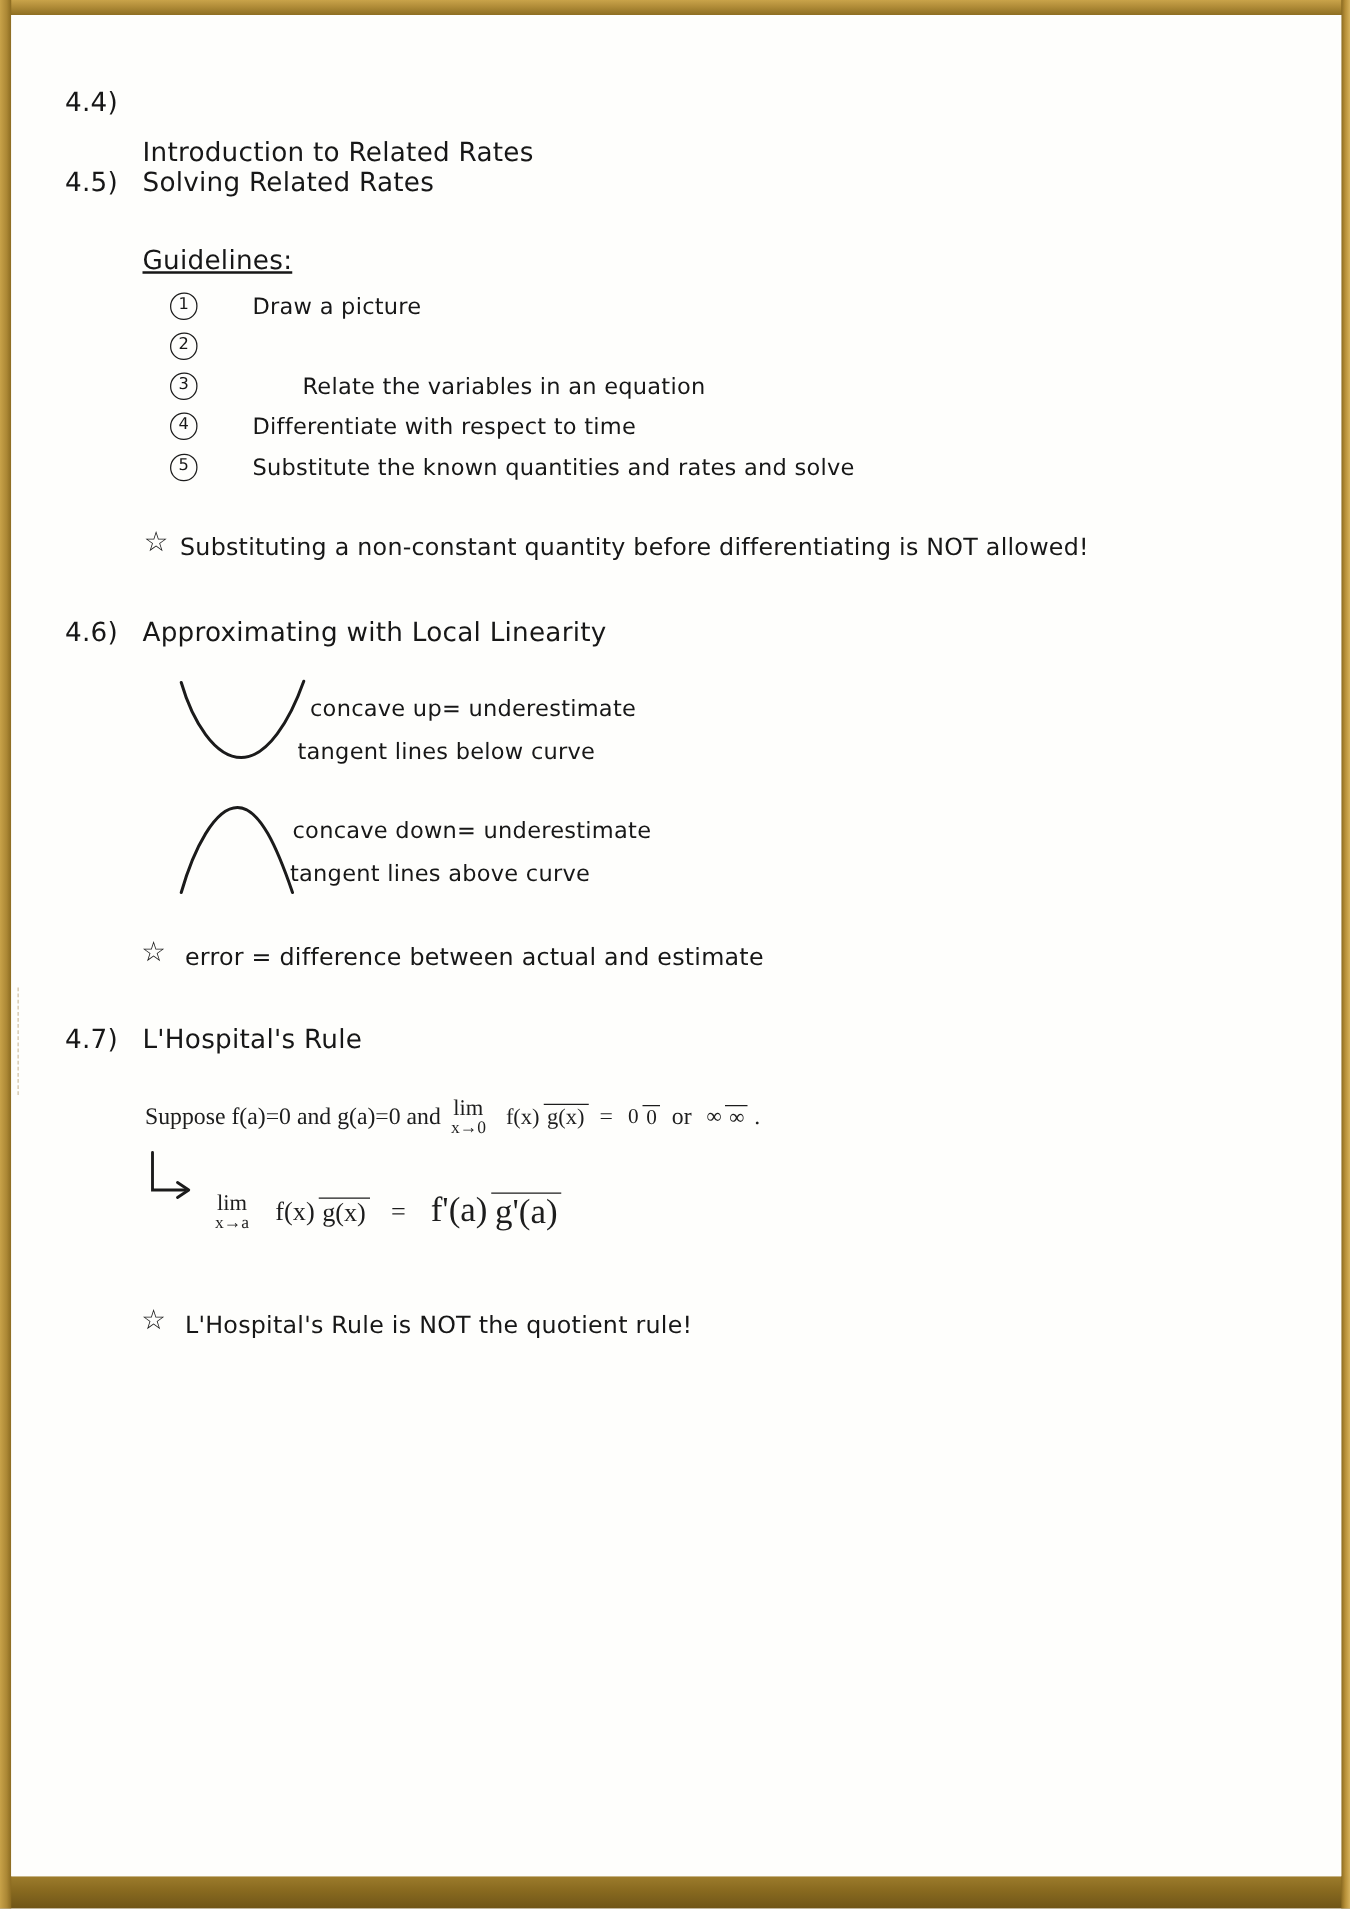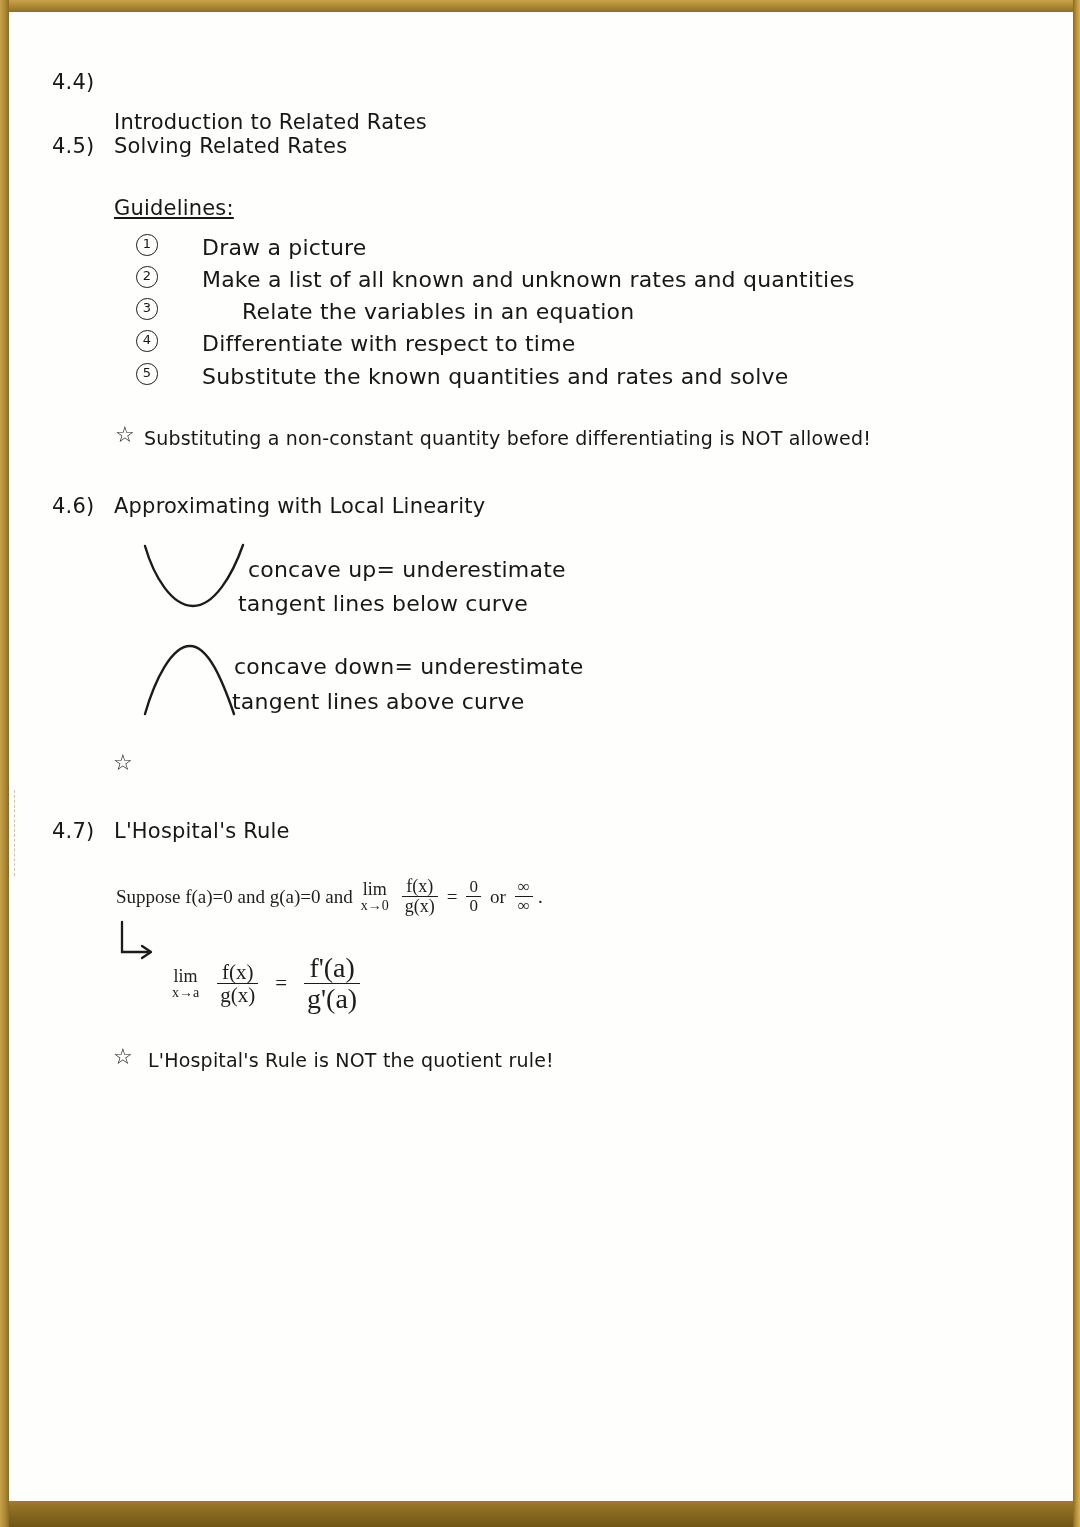--- a/index.html
+++ b/index.html
@@ -55,21 +55,21 @@
   .hw {
     position: absolute;
     font-family: "DejaVu Sans", sans-serif;
     color: #171717;
     white-space: nowrap;
     letter-spacing: .2px;
   }
   .sec-num  { font-size: 21px; }
   .sec-head { font-size: 21px; }
   .sub-head { font-size: 21px; }
-  .body-txt { font-size: 22px; }
+  .body-txt { font-size: 18px; }
   .note-txt { font-size: 19px; }
 
   .num-circle {
     position: absolute;
     width: 20px; height: 20px;
     border: 1.6px solid #1c1c1c;
     border-radius: 52% 48% 50% 50%;
     font-size: 13px;
     line-height: 18px;
     text-align: center;
@@ -95,21 +95,21 @@
     display: inline-flex;
     flex-direction: column;
     align-items: center;
     line-height: 1.0;
     margin: 0 8px;
   }
   .lim .lim-top { font-size: 18px; }
   .lim .lim-bot { font-size: 14px; margin-top: 1px; }
   .frac {
     display: inline-flex;
-    flex-direction: column;
+    flex-direction: row;
     align-items: center;
     margin: 0 5px;
     line-height: 1.08;
   }
   .frac .num { padding: 0 3px; }
   .frac .den { padding: 0 3px; border-top: 1.6px solid #1c1c1c; }
   .frac.tight { font-size: 18px; }
   .frac.small { font-size: 17px; }
   .op { margin: 0 4px; }
   svg { display: block; }
@@ -131,21 +131,20 @@
 
   <div class="hw sec-num" style="left:52px;  top:134px;">4.5)</div>
   <div class="hw sec-head" style="left:114px; top:134px;">Solving Related Rates</div>
 
   <div class="hw sub-head" style="left:114px; top:196px;text-decoration:underline;">Guidelines:</div>
 
   <div class="num-circle" style="left:136px; top:234px;">1</div>
   <div class="hw body-txt" style="left:202px; top:235px;">Draw a picture</div>
 
   <div class="num-circle" style="left:136px; top:266px;">2</div>
-  <div class="hw body-txt" style="left:202px; top:267px;">Make a list of all known and unknown rates and quantities</div>
 
   <div class="num-circle" style="left:136px; top:298px;">3</div>
   <div class="hw body-txt" style="left:202px; top:299px;margin-left:40px;">Relate the variables in an equation</div>
 
   <div class="num-circle" style="left:136px; top:330px;">4</div>
   <div class="hw body-txt" style="left:202px; top:331px;">Differentiate with respect to time</div>
 
   <div class="num-circle" style="left:136px; top:363px;">5</div>
   <div class="hw body-txt" style="left:202px; top:364px;">Substitute the known quantities and rates and solve</div>
 
@@ -161,20 +160,21 @@
   <div class="hw body-txt" style="left:248px; top:557px;">concave up= underestimate</div>
   <div class="hw body-txt" style="left:238px; top:591px;">tangent lines below curve</div>
 
   <svg style="position:absolute;left:142px;top:641px;" width="100" height="76" viewBox="0 0 100 76">
     <path d="M3,73 C13,38 30,5 48,5 C66,5 80,38 92,73" fill="none" stroke="#1b1b1b" stroke-width="2.4" stroke-linecap="round"></path>
   </svg>
   <div class="hw body-txt" style="left:234px; top:654px;">concave down= underestimate</div>
   <div class="hw body-txt" style="left:232px; top:689px;">tangent lines above curve</div>
 
   <div class="star" style="left:113px; top:752px;">☆</div>
+  <div class="hw note-txt" style="left:148px; top:755px;">error = difference between actual and estimate</div>
 
   <div class="hw sec-num" style="left:52px;  top:819px;">4.7)</div>
   <div class="hw sec-head" style="left:114px; top:819px;">L'Hospital's Rule</div>
 
   <div class="mrow" style="left:116px; top:877px;">
     <span>Suppose f(a)=0 and g(a)=0  and</span>
 
     <span class="lim">
       <span class="lim-top">lim</span>
       <span class="lim-bot">x→0</span>

